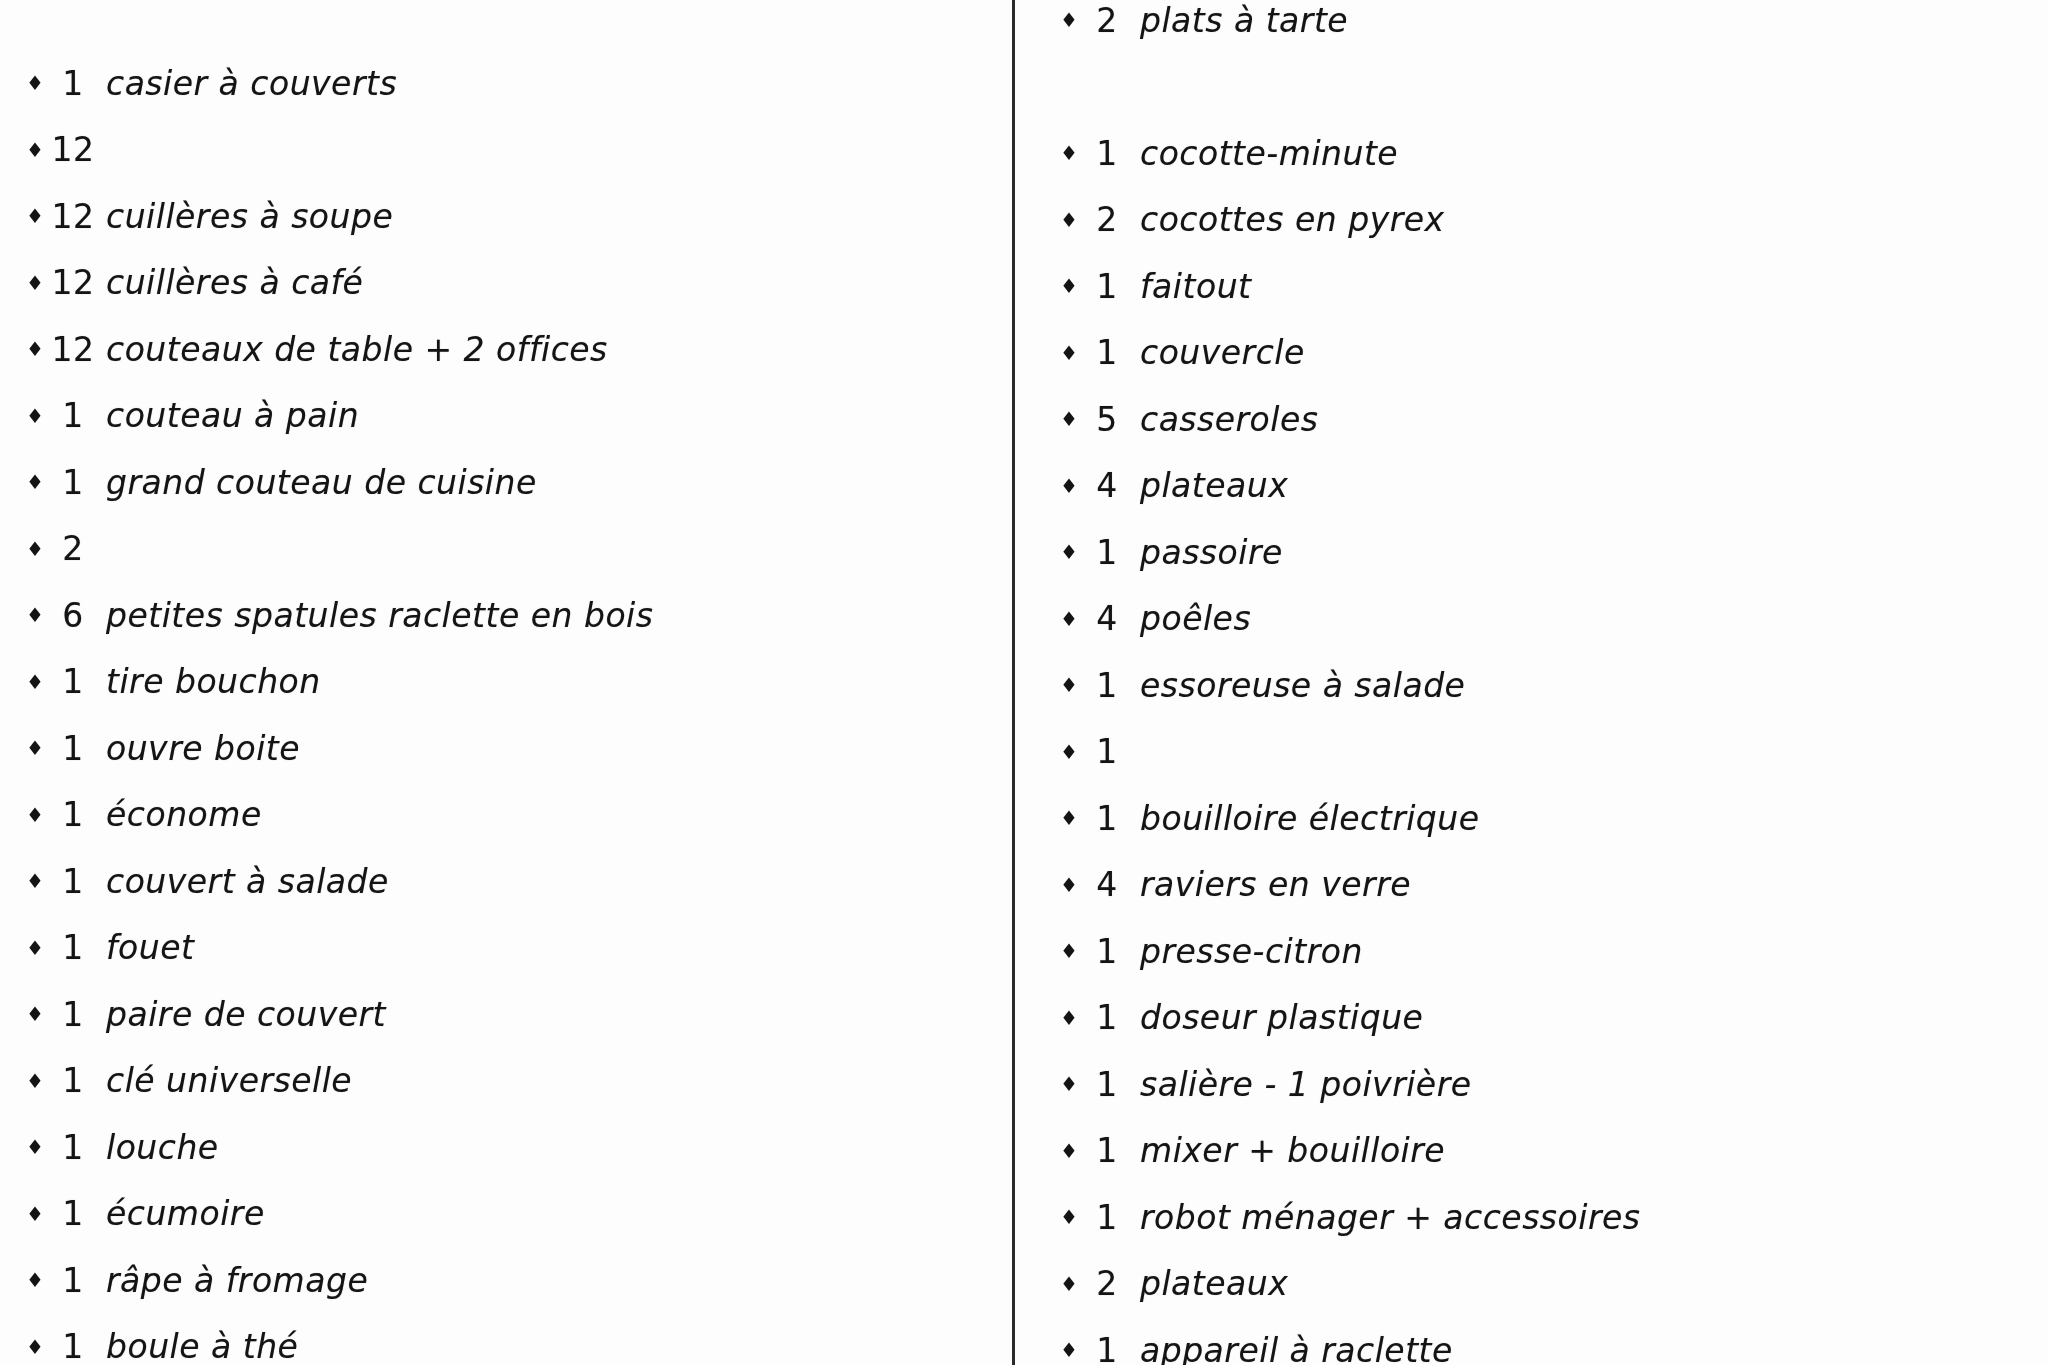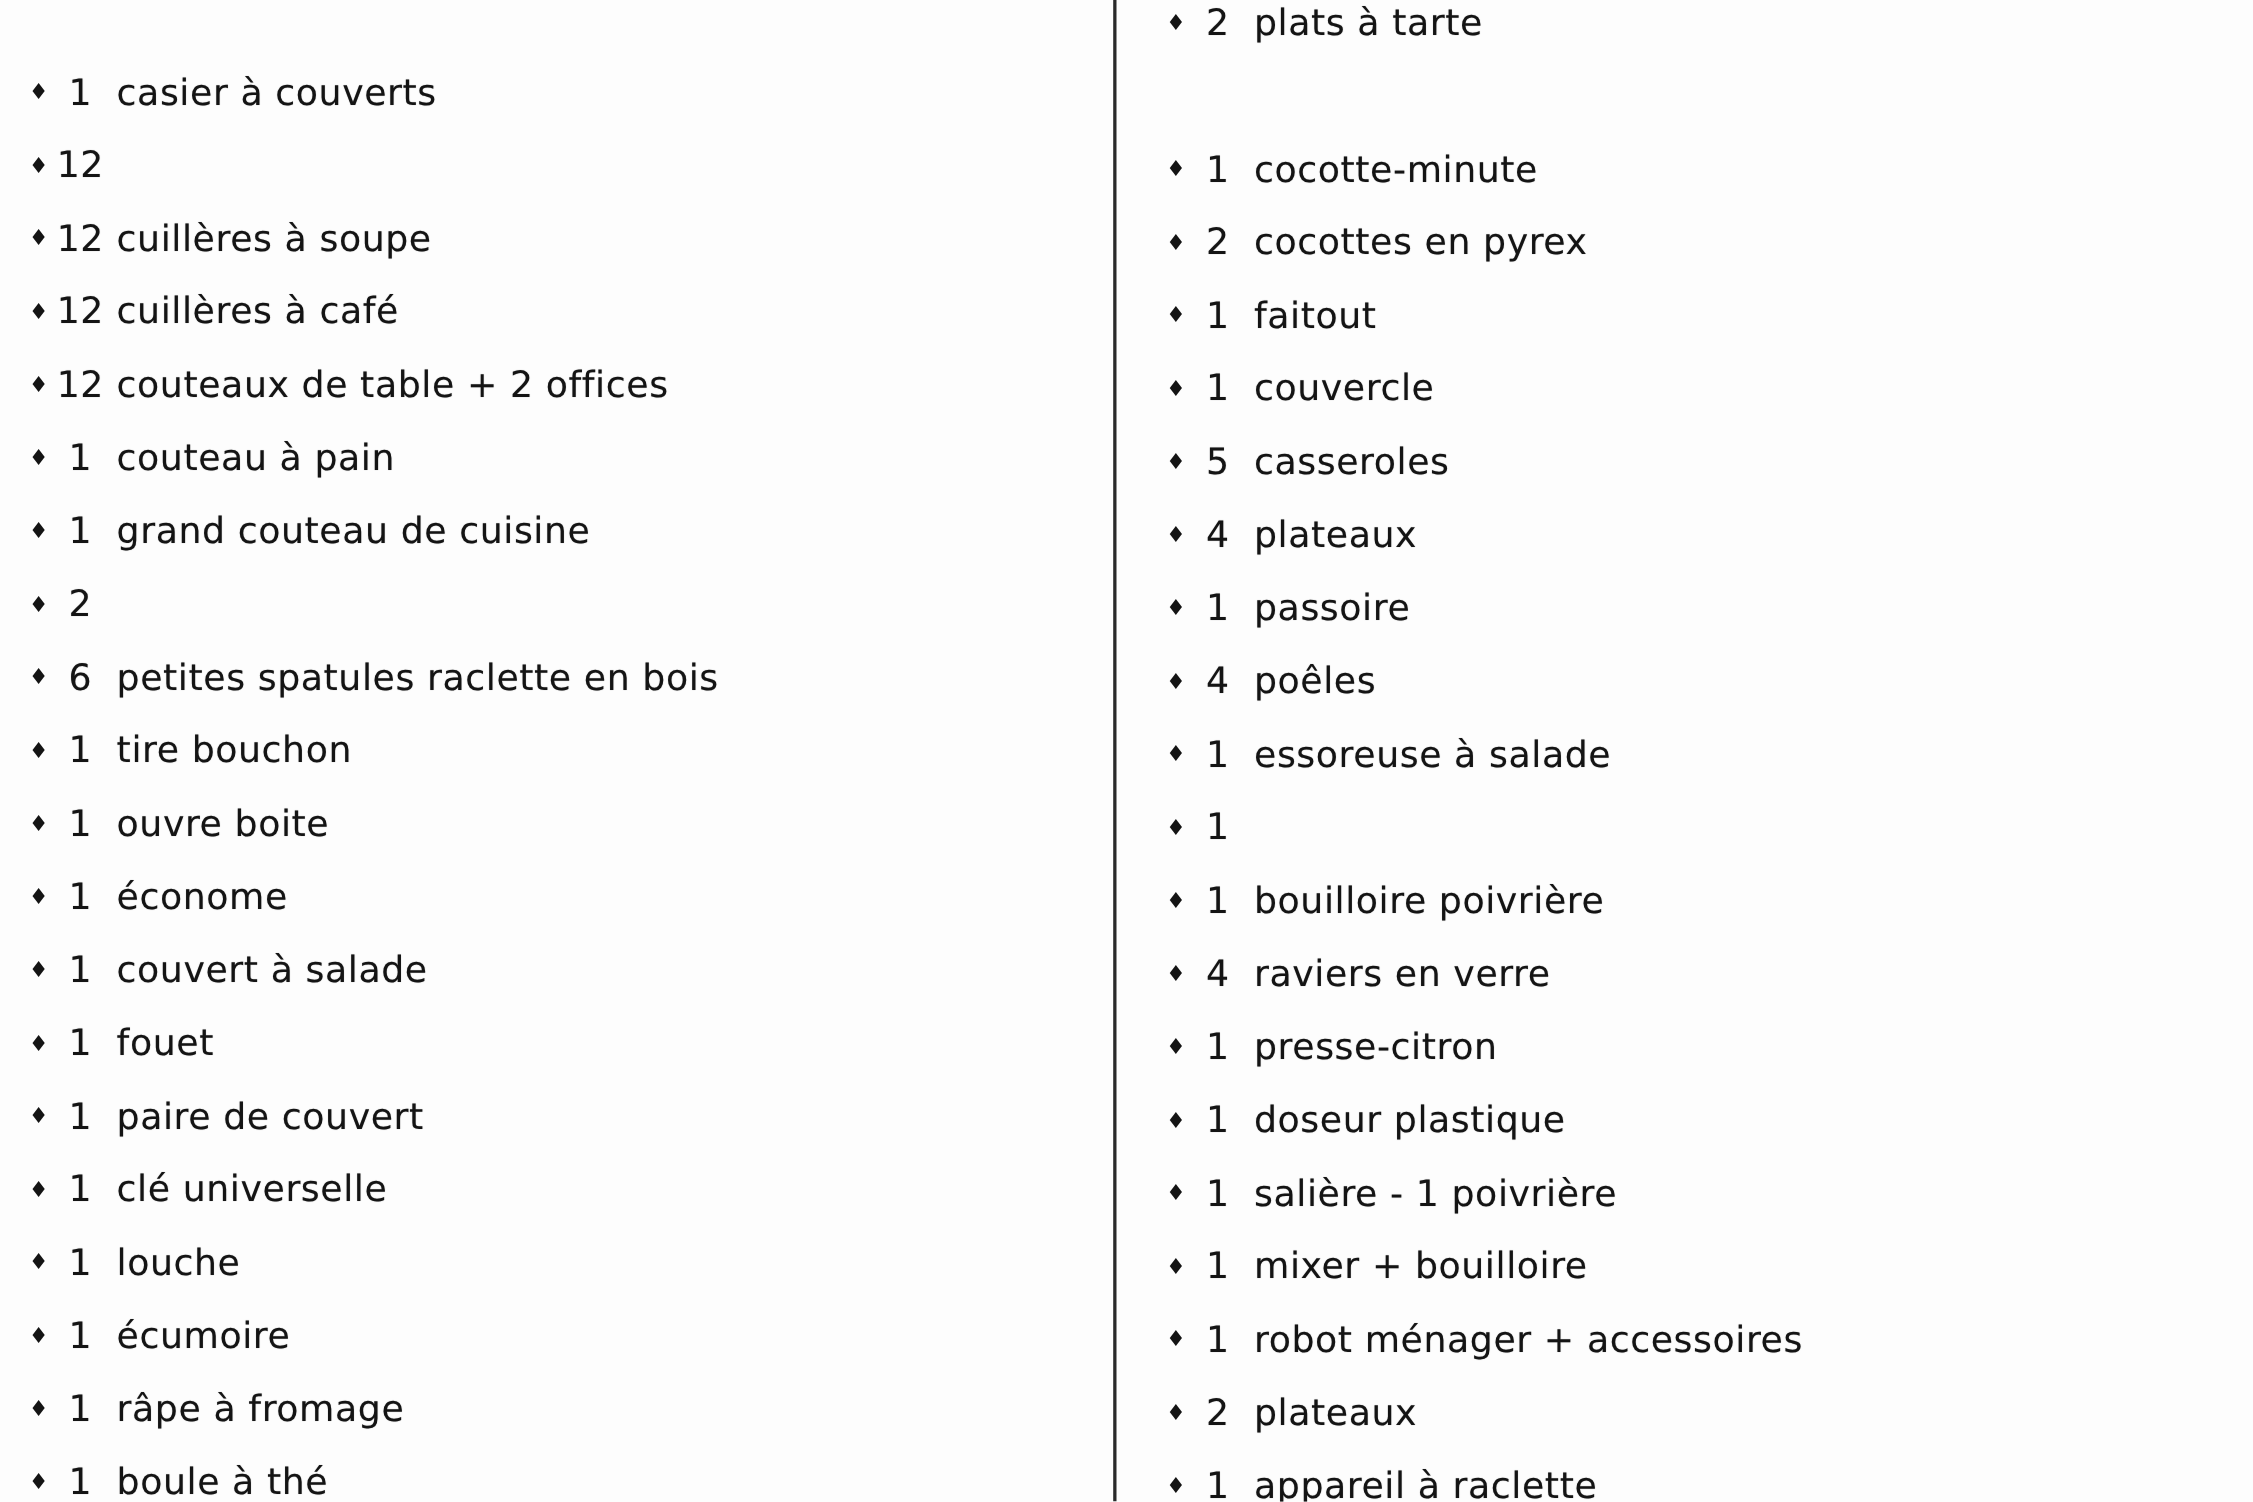--- a/index.html
+++ b/index.html
@@ -46,20 +46,21 @@
     text-align:center;
     font-size:33px;
     letter-spacing:0.5px;
     text-shadow:0 0 1px rgba(0,0,0,0.35);
   }
   .label{
     margin-left:10px;
     font-size:33px;
     letter-spacing:0.5px;
     text-shadow:0 0 1px rgba(0,0,0,0.35);
+    font-style:italic;
   }
 </style>
 </head>
 <body>
 
 <div class="page">
 
   <div class="divider"></div>
 
   <div class="col left">
@@ -246,21 +247,21 @@
       </div>
 
       <div class="row">
         <span class="bullet">♦</span>
         <span class="qty">1</span>
       </div>
 
       <div class="row">
         <span class="bullet">♦</span>
         <span class="qty">1</span>
-        <span class="label">bouilloire poivrière</span>
+        <span class="label">bouilloire électrique</span>
       </div>
 
       <div class="row">
         <span class="bullet">♦</span>
         <span class="qty">4</span>
         <span class="label">raviers en verre</span>
       </div>
 
       <div class="row">
         <span class="bullet">♦</span>

